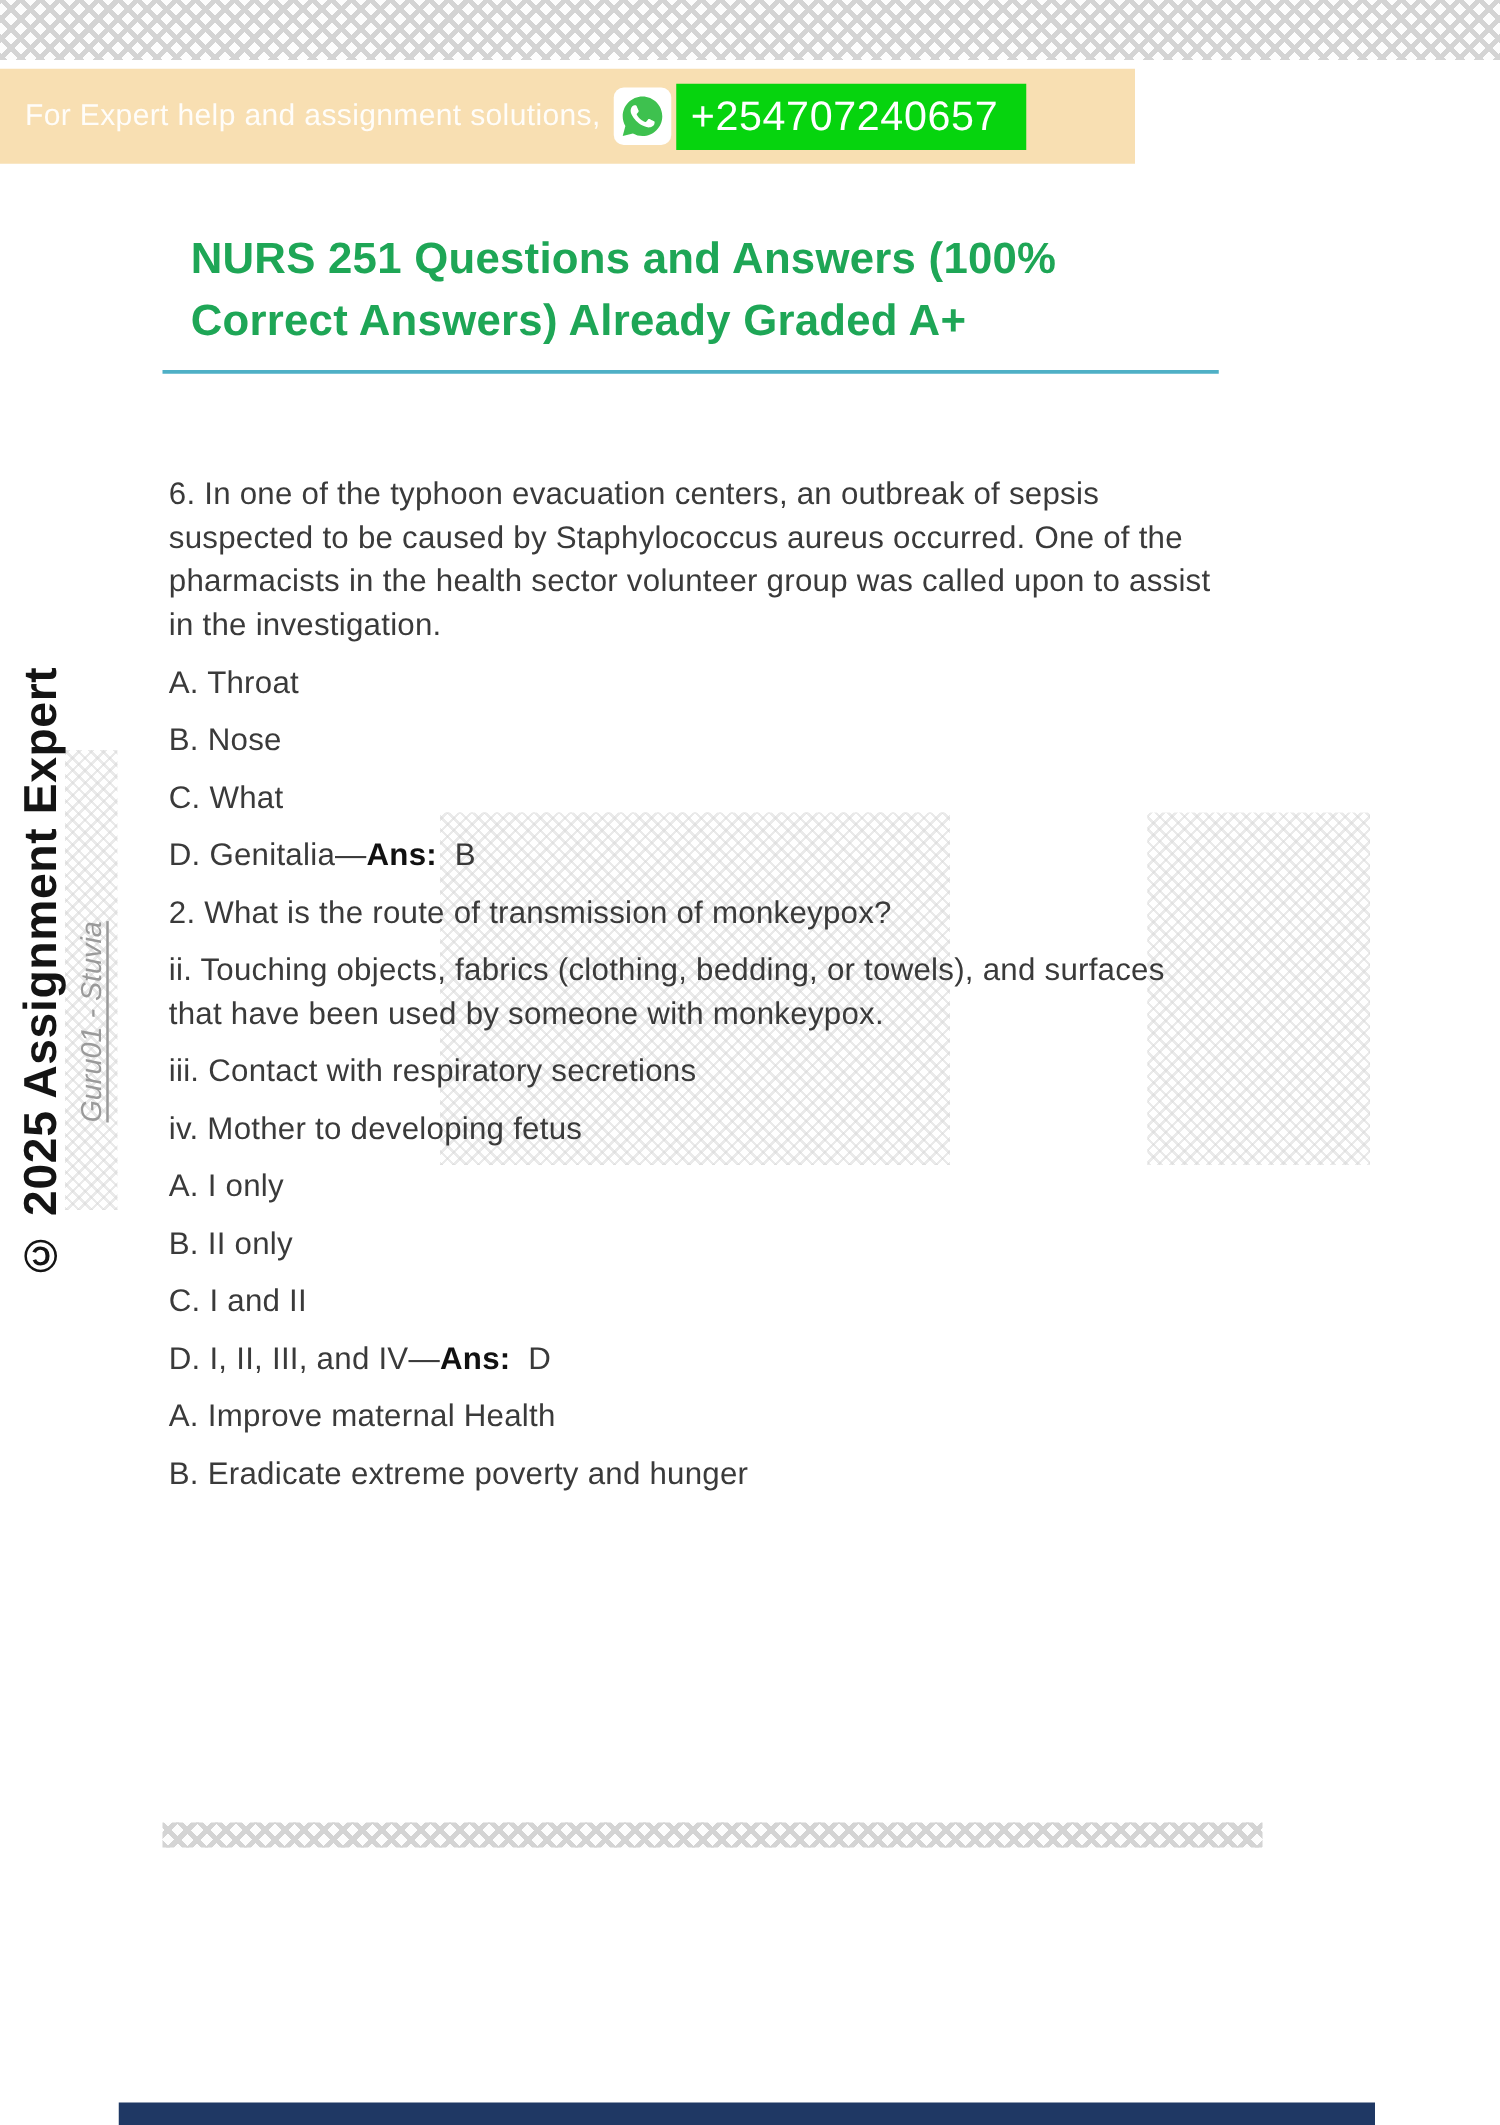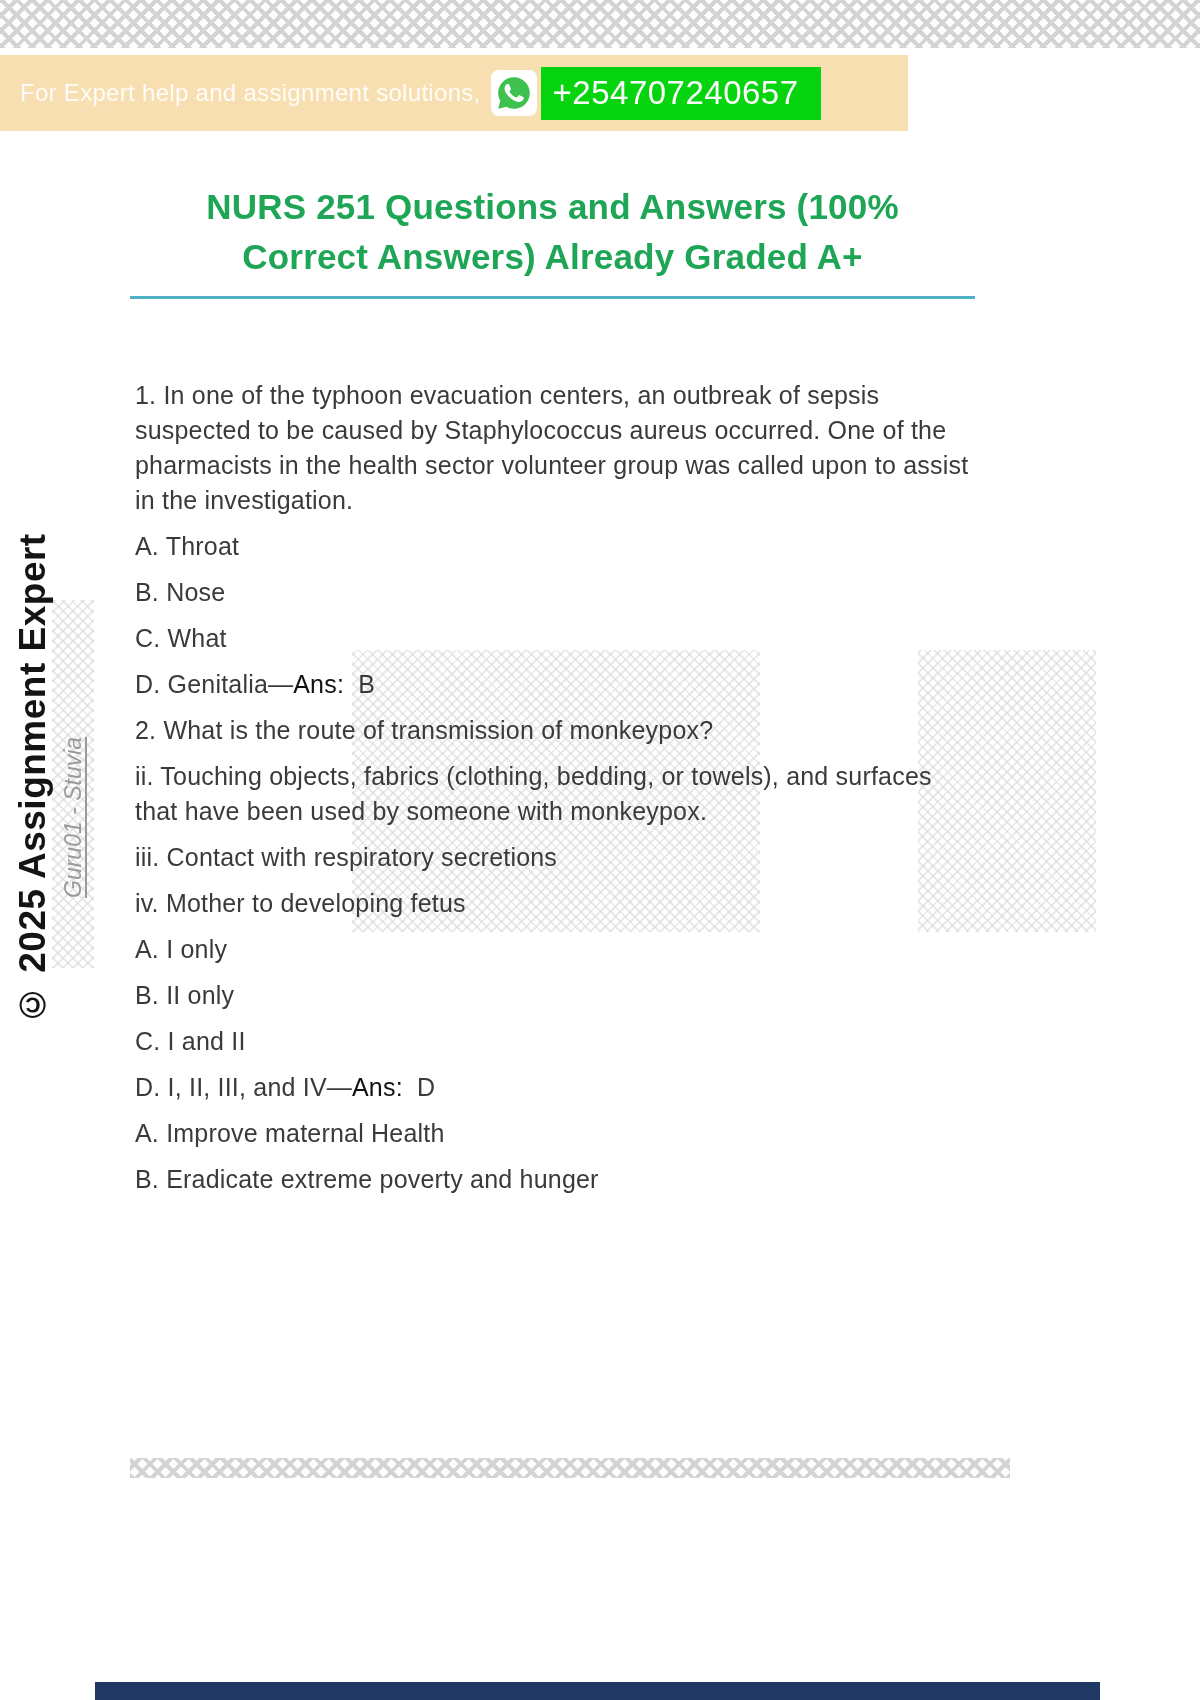--- a/index.html
+++ b/index.html
@@ -46,21 +46,21 @@
     color:#ffffff;
     font-weight:normal;
     font-size:33px;
     padding:7px 22px 8px 12px;
     letter-spacing:.5px;
   }
 
   
   .title-wrap{
     position:absolute;top:182px;left:130px;width:845px;
-    text-align:center;
+    text-align:left;
   }
   .doc-title{
     margin:0 auto;
     width:800px;
     color:#1ea656;
     font-size:35px;
     font-weight:bold;
     line-height:50px;
     letter-spacing:.2px;
   }
@@ -103,21 +103,21 @@
   .content{
     position:absolute;left:135px;top:378px;width:845px;
   }
   .para{
     margin:0 0 11px 0;
     font-size:25px;
     line-height:35px;
     color:#3a3a3a;
     letter-spacing:.2px;
   }
-  .ans-label{font-weight:normal;color:#111111;}
+  .ans-label{font-weight:bold;color:#111111;}
 </style>
 </head>
 <body>
 
 <div class="page">
 
   <div class="zigzag top-band"></div>
 
   <div class="banner">
     <span class="banner-text">For Expert help and assignment solutions,</span>
@@ -136,21 +136,21 @@
   </div>
 
   <div class="hatch hatch-left"></div>
   <div class="hatch hatch-mid"></div>
   <div class="hatch hatch-right"></div>
 
   <div class="v-copyright">© 2025 Assignment Expert</div>
   <div class="v-handle">Guru01 - Stuvia</div>
 
   <div class="content">
-      <p class="para"><span>1. In one of the typhoon evacuation centers, an outbreak of sepsis suspected to be caused by Staphylococcus aureus occurred. One of the pharmacists in the health sector volunteer group was called upon to assist in the investigation.</span></p>
+      <p class="para"><span>6. In one of the typhoon evacuation centers, an outbreak of sepsis suspected to be caused by Staphylococcus aureus occurred. One of the pharmacists in the health sector volunteer group was called upon to assist in the investigation.</span></p>
       <p class="para"><span>A. Throat</span></p>
       <p class="para"><span>B. Nose</span></p>
       <p class="para"><span>C. What</span></p>
       <p class="para"><span>D. Genitalia—</span><span class="ans-label">Ans:</span><span style="white-space: pre;">  B</span></p>
       <p class="para"><span>2. What is the route of transmission of monkeypox?</span></p>
       <p class="para"><span>ii. Touching objects, fabrics (clothing, bedding, or towels), and surfaces that have been used by someone with monkeypox.</span></p>
       <p class="para"><span>iii. Contact with respiratory secretions</span></p>
       <p class="para"><span>iv. Mother to developing fetus</span></p>
       <p class="para"><span>A. I only</span></p>
       <p class="para"><span>B. II only</span></p>

